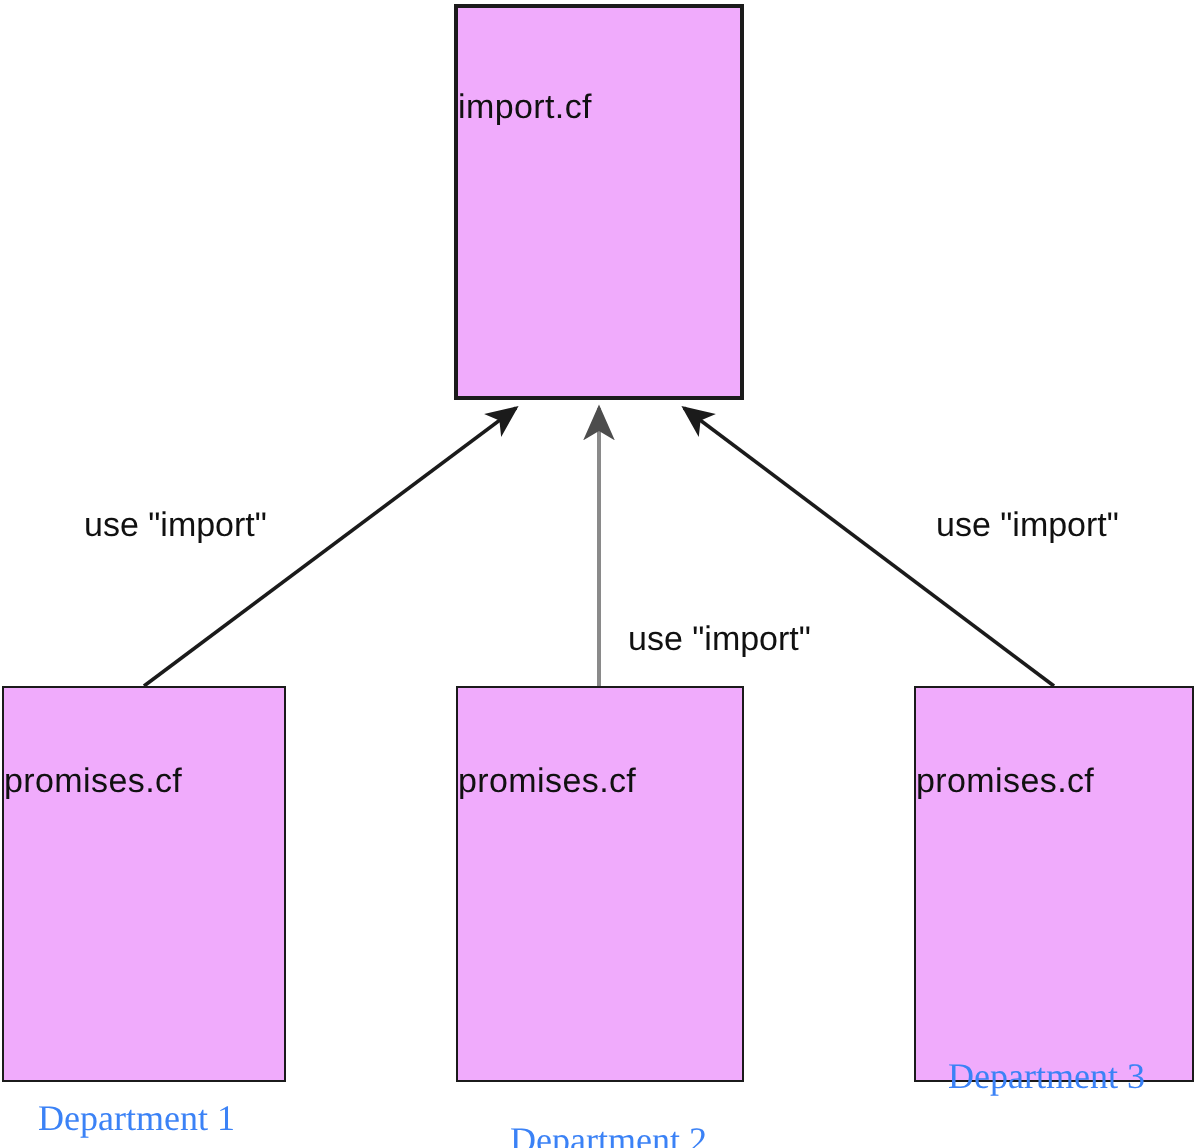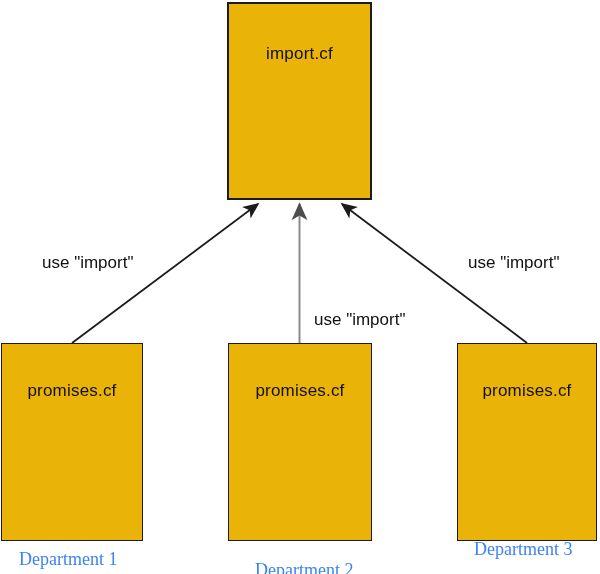--- a/index.html
+++ b/index.html
@@ -17,23 +17,22 @@
   }
   .edges-svg {
     position: absolute;
     left: 0;
     top: 0;
     pointer-events: none;
   }
   .node {
     position: absolute;
     box-sizing: border-box;
-    background: #eab308;
+    background: #f0abfc;
     border: 1px solid #1b1b1b;
-    text-align: center;
     color: #111111;
     font-size: 17px;
     letter-spacing: 0.2px;
   }
   .node-top {
     left: 227px; top: 2px;
     width: 145px; height: 198px;
     border-width: 2px;
     padding-top: 40px;
   }
@@ -51,21 +50,21 @@
   .edge-label-3 { left: 468px; top: 253px; }
   .dept-caption {
     position: absolute;
     color: #3b82f6;
     font-family: "Liberation Serif", serif;
     font-size: 18px;
     white-space: nowrap;
   }
   .dept-1 { left: 19px;  top: 549px; }
   .dept-2 { left: 255px; top: 560px; text-align: center; }
-  .dept-3 { left: 474px; top: 539px; }
+  .dept-3 { left: 474px; top: 528px; }
 </style>
 </head>
 <body>
 
 <div class="canvas">
 
   <svg class="edges-svg" width="600" height="574">
     <defs>
       <marker id="head-black" viewBox="0 0 10 10" refX="9" refY="5" markerWidth="9" markerHeight="9" orient="auto">
         <path d="M0,0.6 L10,5 L0,9.4 L2.6,5 z" fill="#1b1b1b"></path>

